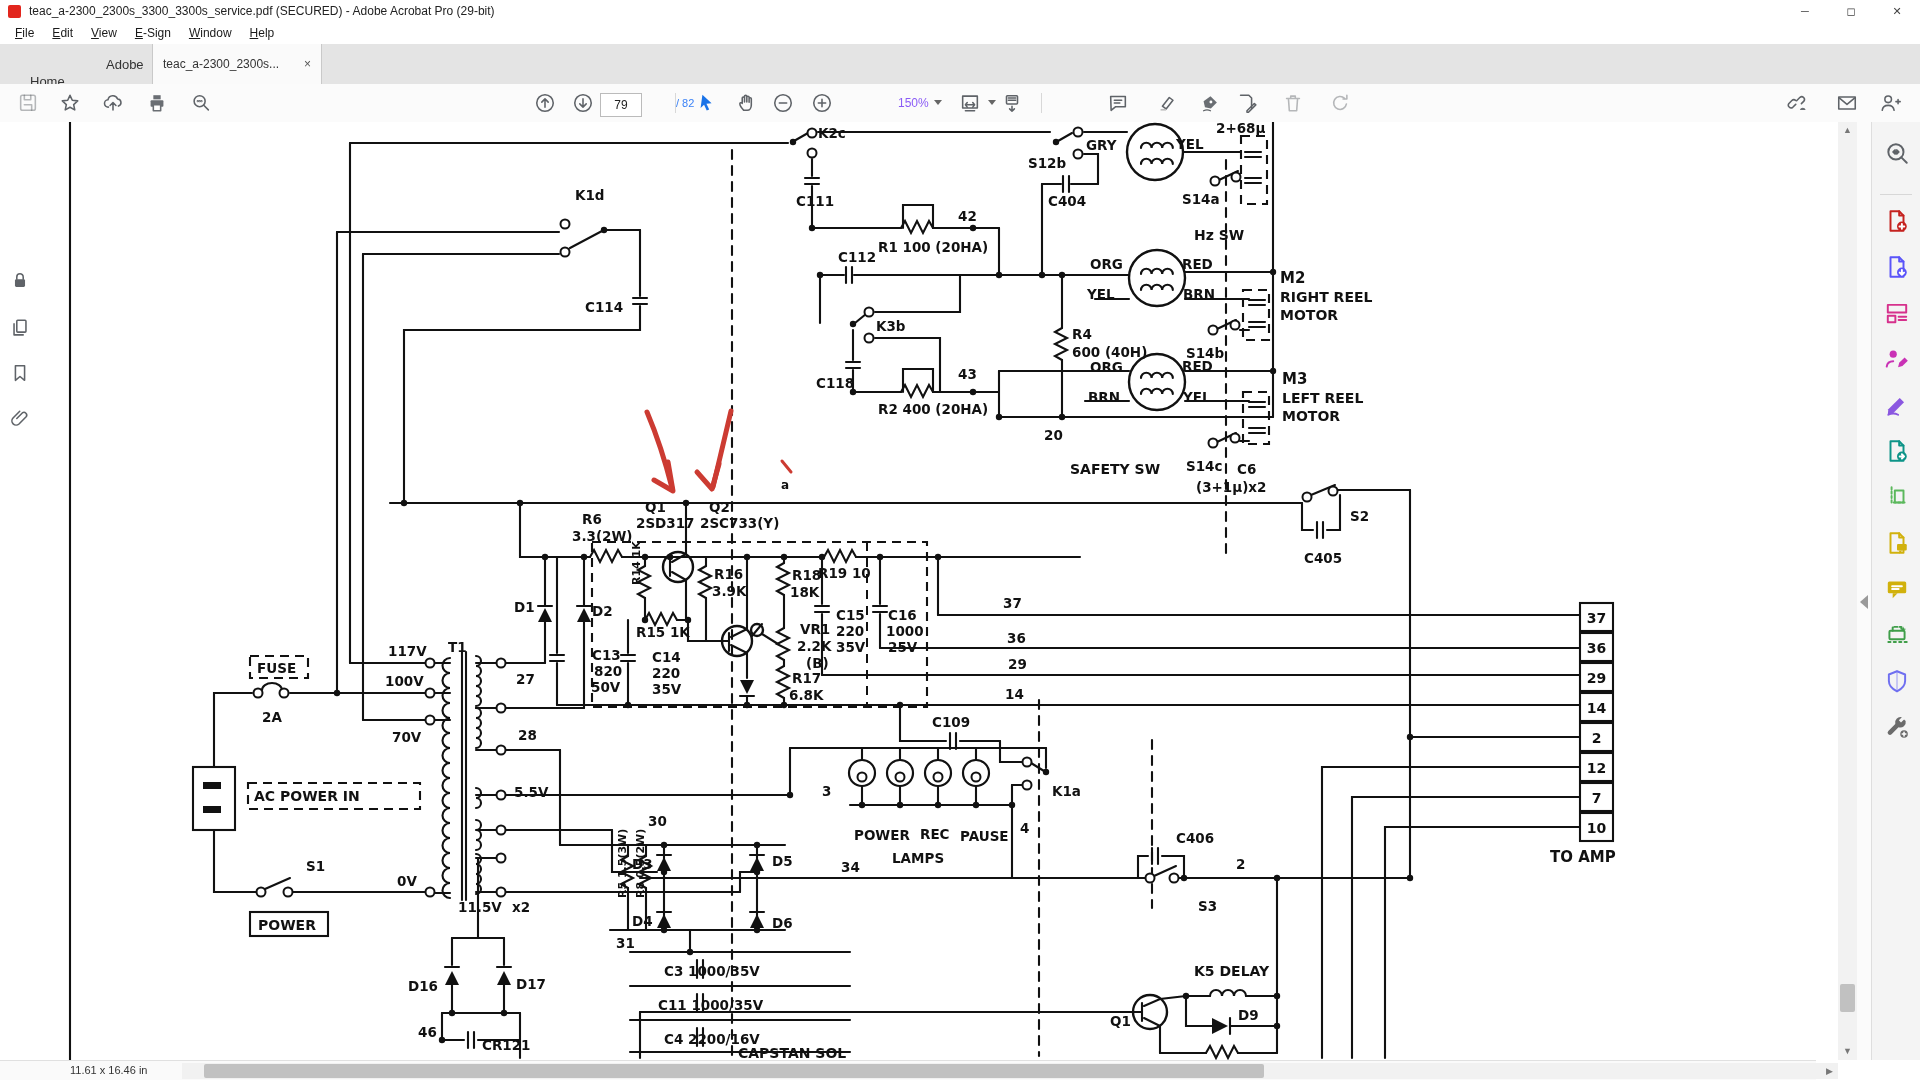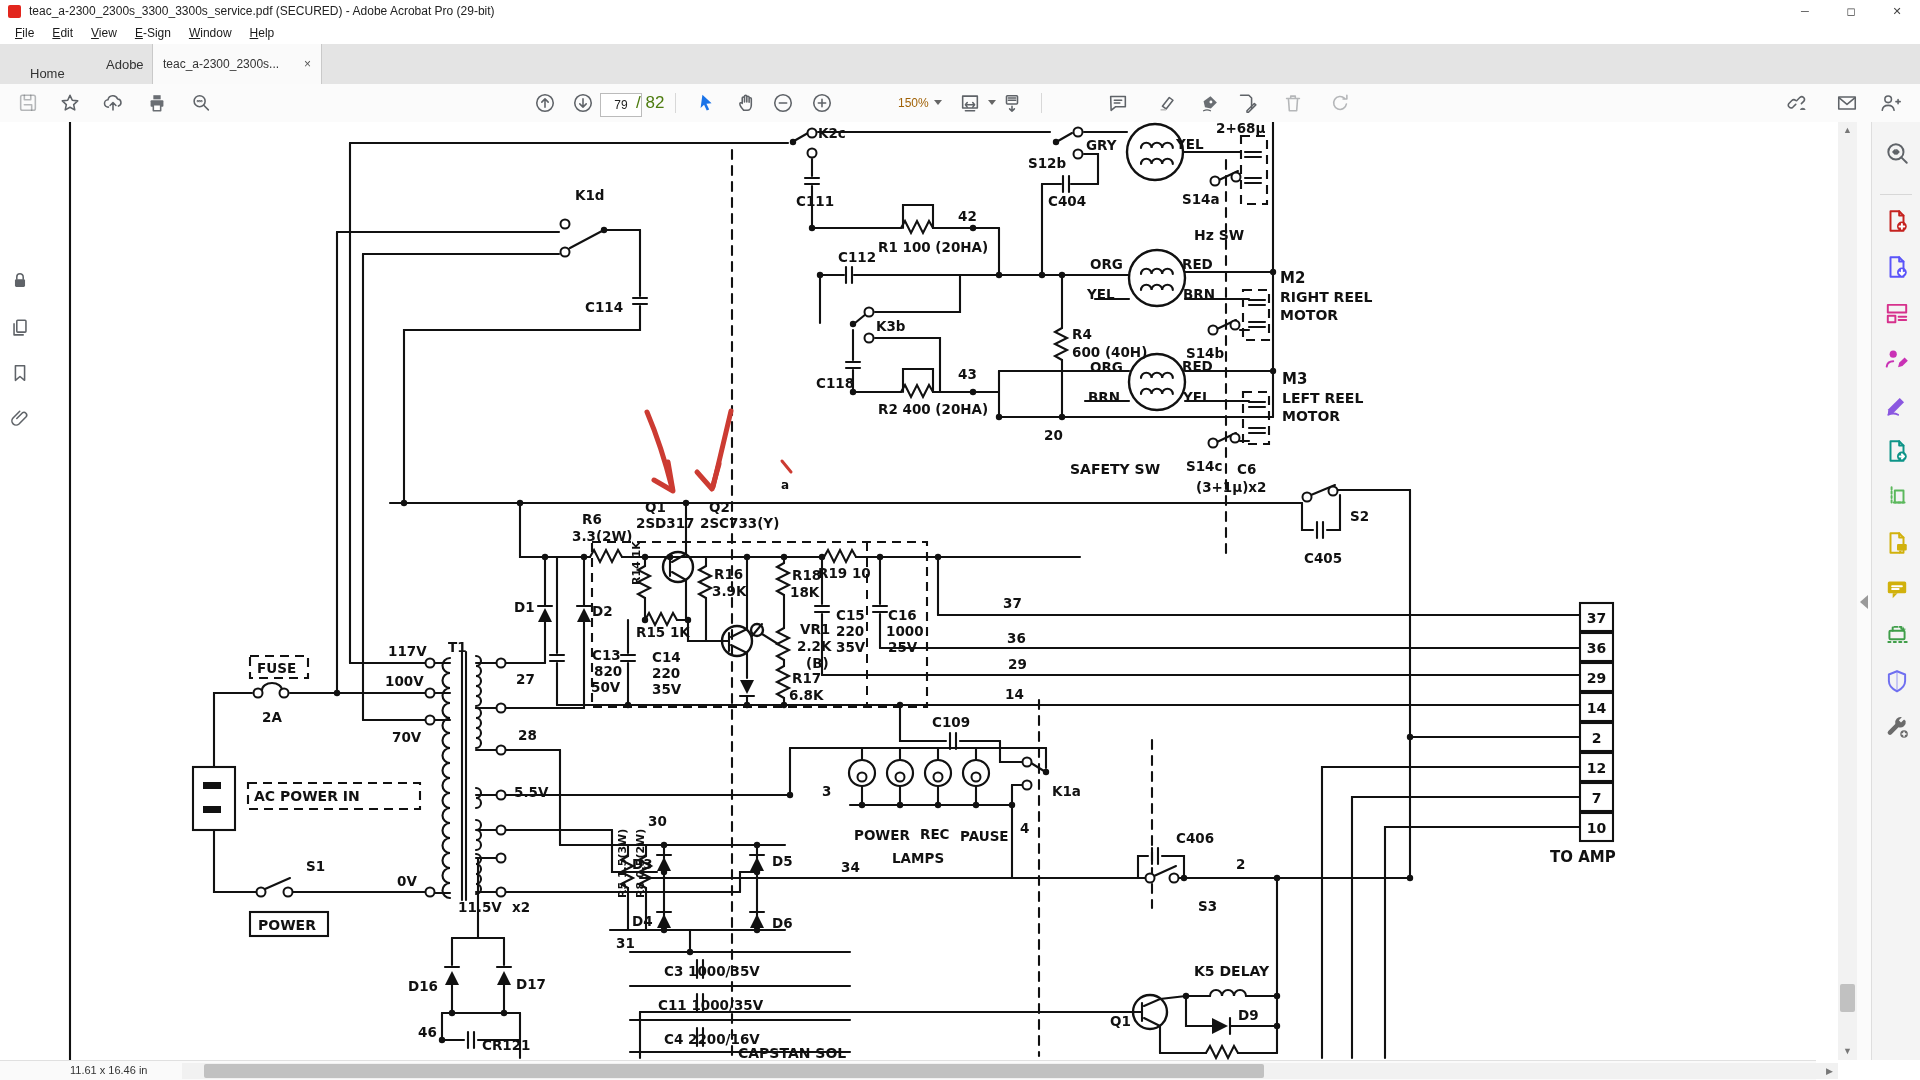--- a/index.html
+++ b/index.html
@@ -4,31 +4,31 @@
 <style>
   html,body{margin:0;padding:0}
   body{width:1920px;height:1080px;position:relative;font-family:"Liberation Sans",sans-serif;background:#fff;overflow:hidden;-webkit-font-smoothing:antialiased}
   .titlebar{position:absolute;left:0;top:0;width:1920px;height:22px;background:#fff;display:flex;align-items:center;font-size:12px;color:#222}
   .appicon{width:13px;height:13px;margin:0 8px 0 8px;border-radius:2px}
   .winbtns{position:absolute;right:0;top:0;height:22px;display:flex}
   .winbtn{width:46px;height:22px;display:flex;align-items:center;justify-content:center;color:#444;font-size:11px}
   .menubar{position:absolute;left:0;top:22px;width:1920px;height:22px;background:#fff;display:flex;align-items:center;font-size:12px;color:#1a1a1a;padding-left:6px}
   .menubar span{padding:0 9px;cursor:default}
   .tabbar{position:absolute;left:0;top:44px;width:1920px;height:40px;background:#e4e4e4;border-bottom:1px solid #c9c9c9;font-size:13px;color:#333}
-  .tab-home{position:absolute;left:12px;top:0;height:43px;display:flex;align-items:center;padding:8px 18px}
+  .tab-home{position:absolute;left:12px;top:0;height:43px;display:flex;align-items:center;padding:16px 18px}
   .tab-tools{position:absolute;left:88px;top:0;height:40px;display:flex;align-items:center;padding:0 18px}
   .tab-doc{position:absolute;left:152px;top:0;width:148px;height:40px;background:#fafafa;border-left:1px solid #c9c9c9;border-right:1px solid #c9c9c9;display:flex;align-items:center;justify-content:space-between;padding:0 10px;font-size:12px}
   .tab-doc .x{color:#555;margin-left:6px}
   .topright{position:absolute;right:8px;top:46px;height:36px;display:flex;align-items:center;gap:22px}
   .toolbar{position:absolute;left:0;top:84px;width:1920px;height:38px;background:#fbfbfb;border-bottom:1px solid #d4d4d4}
   .ticon{position:absolute;top:7px;width:24px;height:24px;display:flex;align-items:center;justify-content:center}
   .tsep{position:absolute;top:9px;width:1px;height:20px;background:#d8d8d8}
   .pagebox{position:absolute;left:600px;top:9px;width:36px;height:20px;border:1px solid #bbb;background:#fff;font-size:12px;text-align:center;line-height:20px;color:#222}
-  .pagetotal{position:absolute;left:636px;top:9px;font-size:17px;line-height:20px;color:#4d7c0f}
-  .zoomlvl{position:absolute;left:898px;top:9px;font-size:12px;line-height:20px;color:#a16207}
+  .pagetotal{position:absolute;left:676px;top:9px;font-size:11px;line-height:20px;color:#3b82f6}
+  .zoomlvl{position:absolute;left:898px;top:9px;font-size:12px;line-height:20px;color:#8b5cf6}
   .caret{position:absolute;top:16px;width:0;height:0;border-left:4px solid transparent;border-right:4px solid transparent;border-top:5px solid #666}
   .leftbar{position:absolute;left:0;top:122px;width:42px;height:938px;background:#fff;border-right:1px solid #e0e0e0}
   .leftbar .licon{position:absolute;left:9px;width:24px;height:24px}
   .canvas{position:absolute;left:42px;top:122px;width:1796px;height:938px;background:#fff;overflow:hidden}
   .vscroll{position:absolute;left:1838px;top:122px;width:19px;height:938px;background:#f2f2f2}
   .vthumb{position:absolute;left:2px;width:15px;border-radius:2px;background:#c1c1c1}
   .varrow{position:absolute;left:0;width:19px;height:17px;color:#777;font-size:9px;text-align:center;line-height:17px}
   .rstrip{position:absolute;left:1857px;top:122px;width:14px;height:938px;background:#fbfbfb}
   .rightbar{position:absolute;left:1871px;top:122px;width:49px;height:938px;background:#f4f4f4;border-left:1px solid #dedede}
   .rightbar .ricon{position:absolute;left:12px;width:26px;height:26px}

